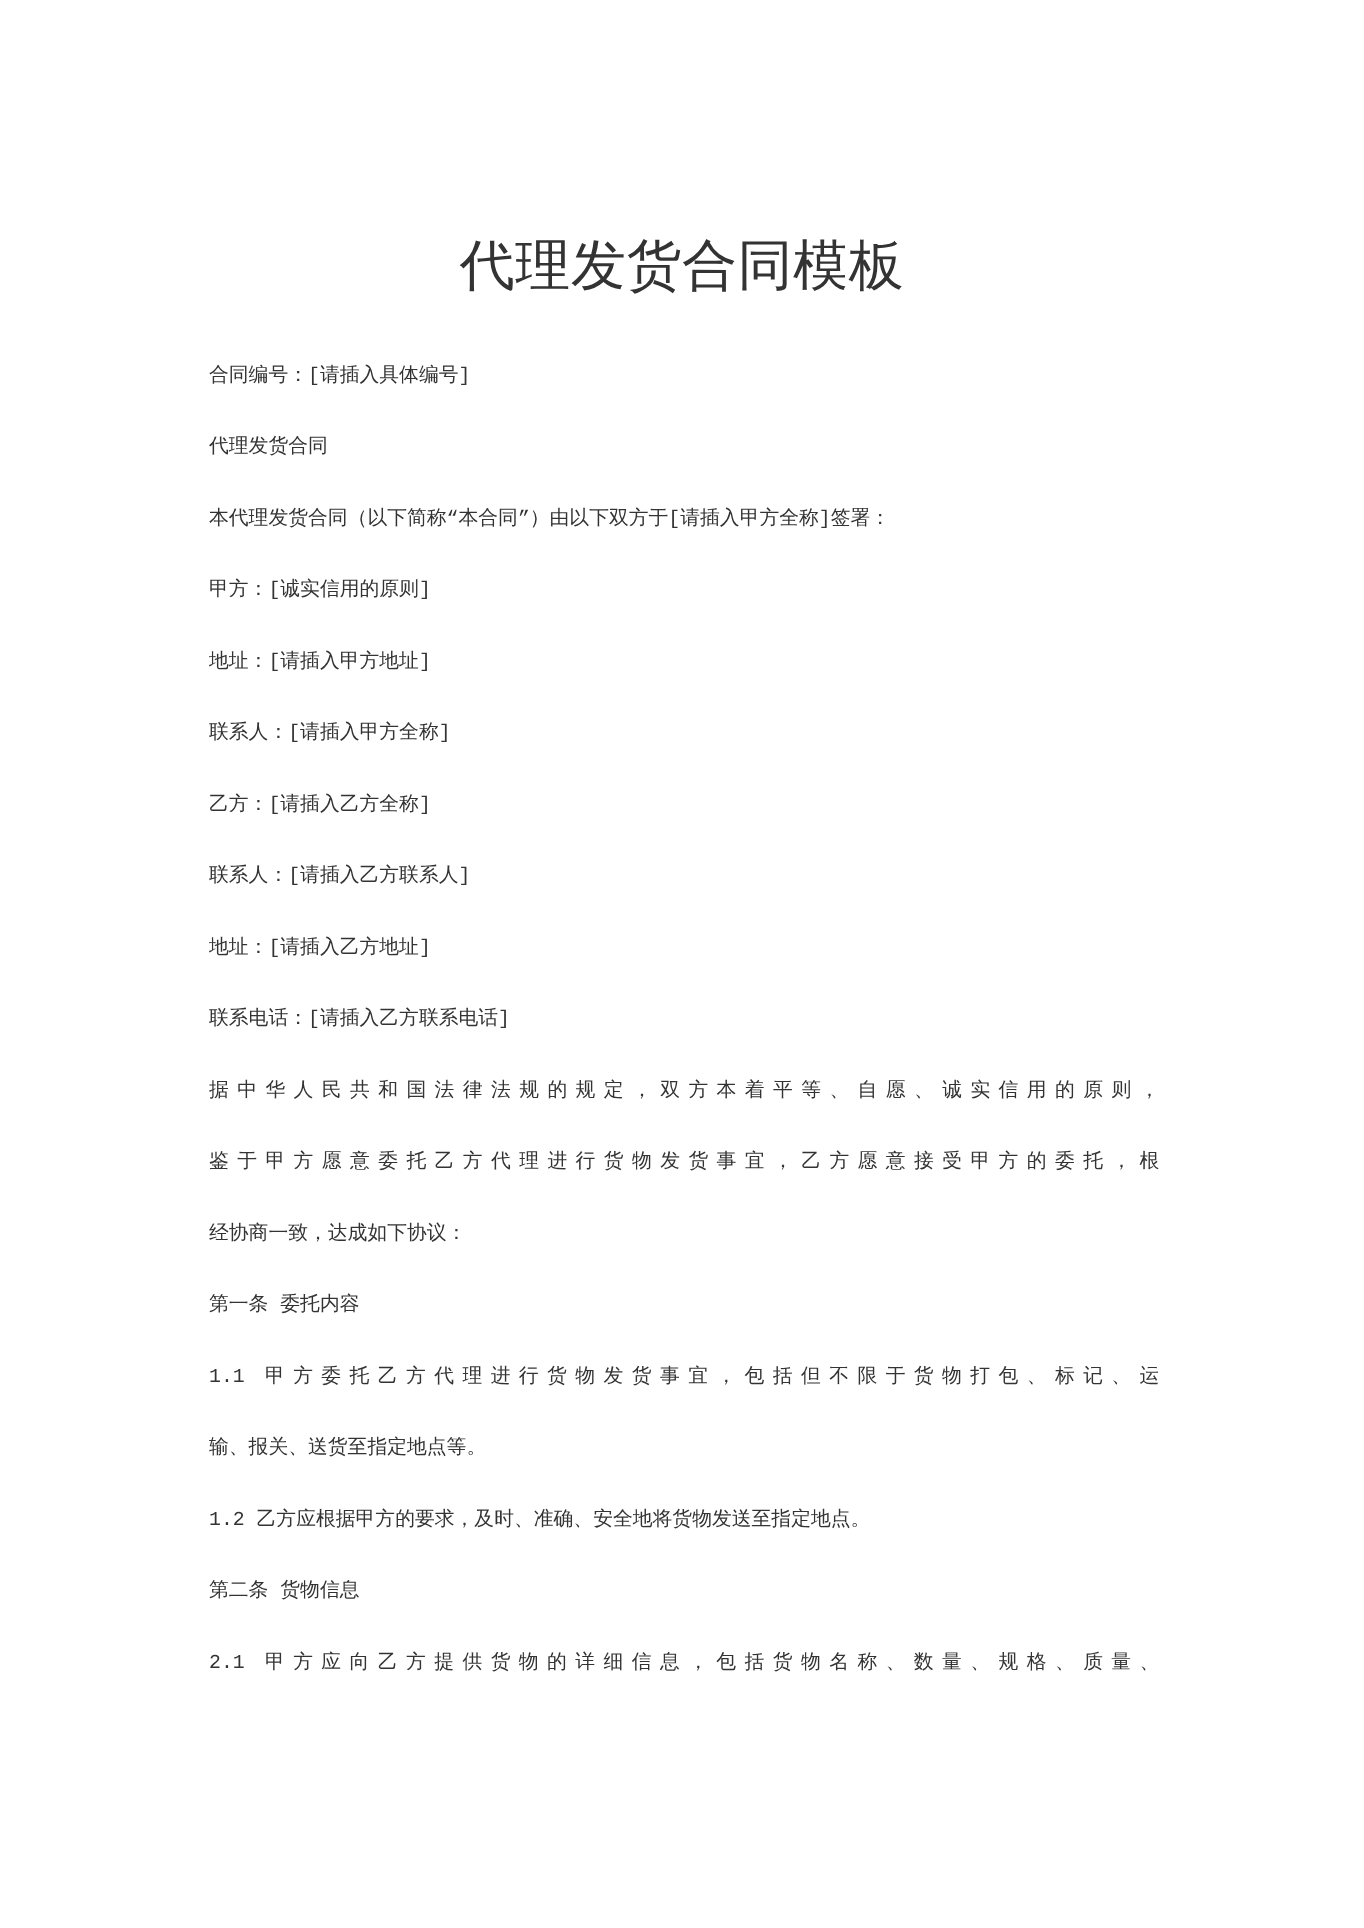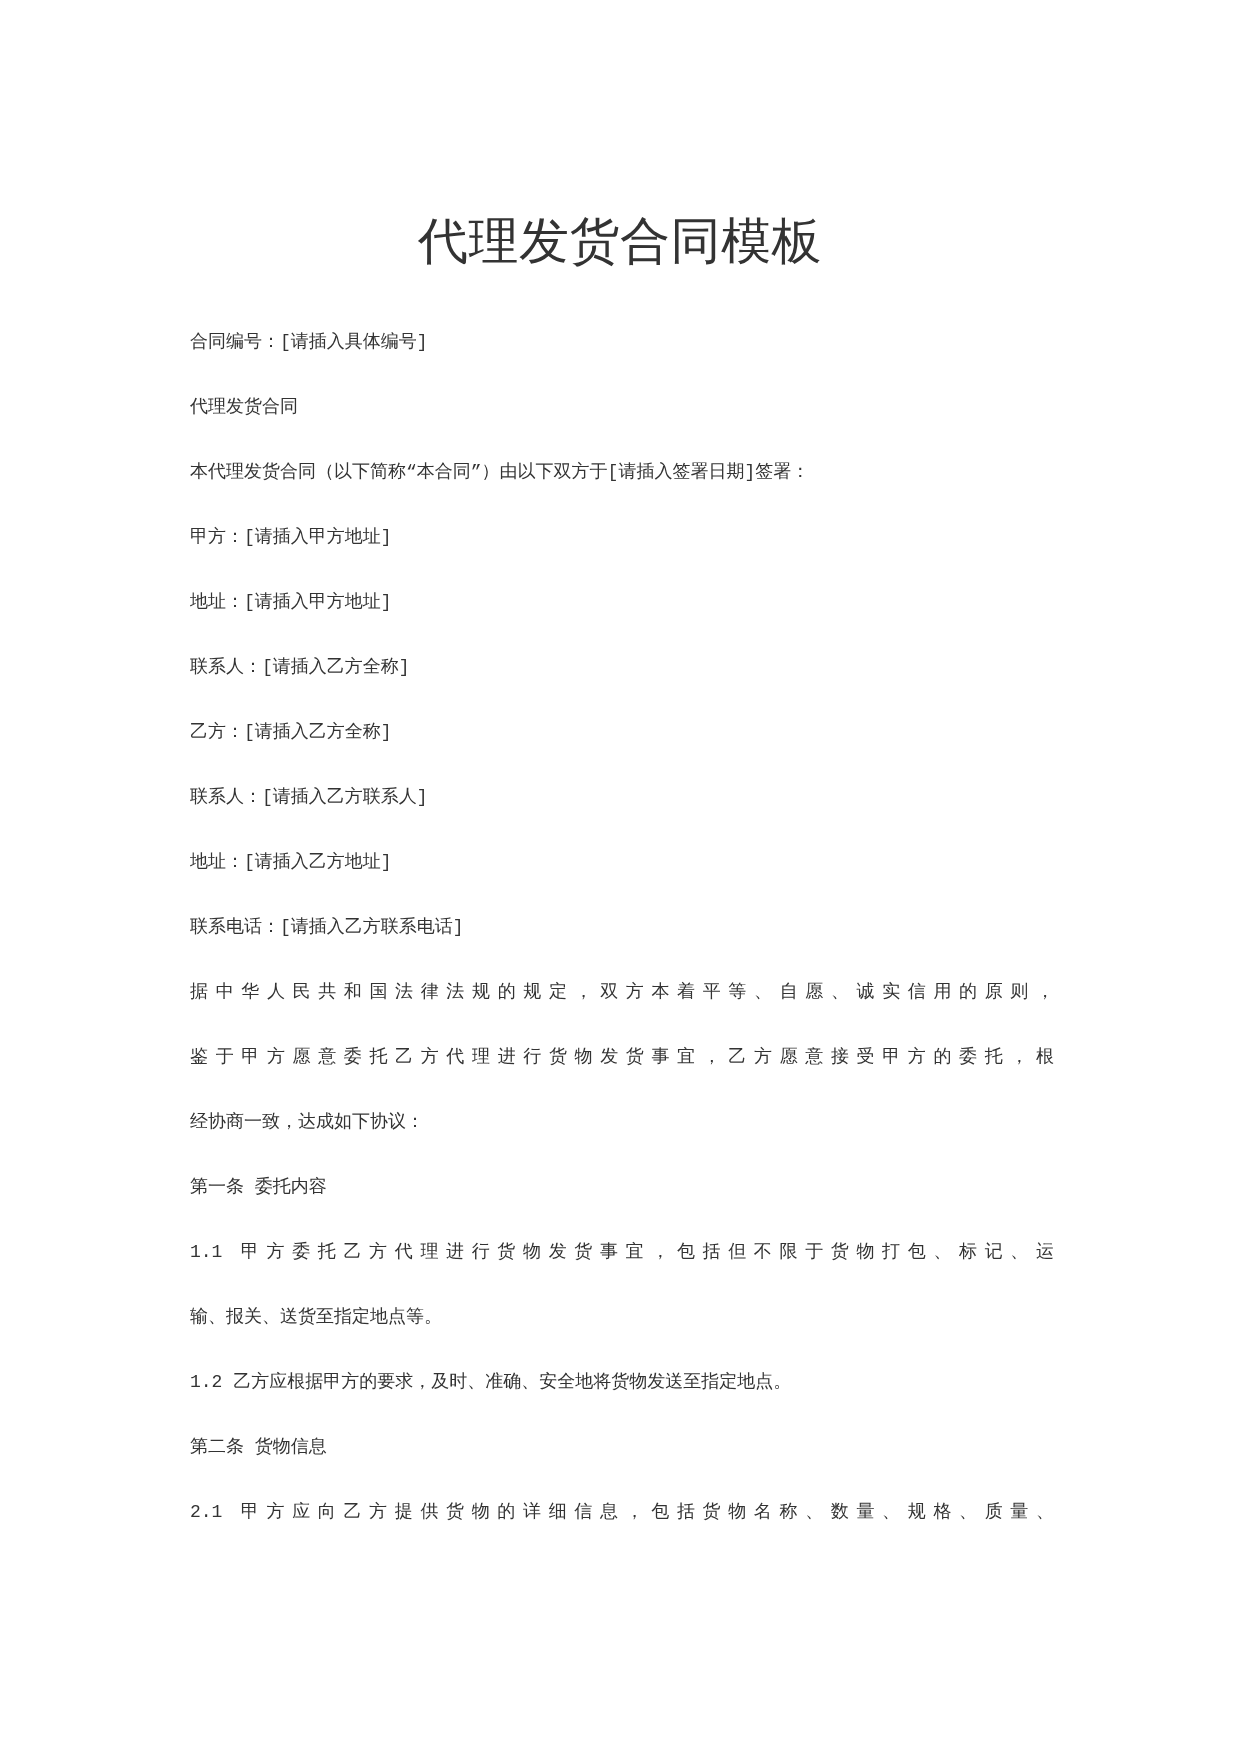--- a/index.html
+++ b/index.html
@@ -52,24 +52,24 @@
   }
 </style>
 </head>
 <body>
 
 <div class="page">
   <h1 class="doc-title">代理发货合同模板</h1>
   <div class="content" id="lines-container">
       <div class="line">合同编号：[请插入具体编号]</div>
       <div class="line">代理发货合同</div>
-      <div class="line">本代理发货合同（以下简称“本合同”）由以下双方于[请插入签署日期]签署：</div>
-      <div class="line">甲方：[请插入甲方地址]</div>
+      <div class="line">本代理发货合同（以下简称“本合同”）由以下双方于[请插入甲方全称]签署：</div>
+      <div class="line">甲方：[诚实信用的原则]</div>
       <div class="line">地址：[请插入甲方地址]</div>
-      <div class="line">联系人：[请插入乙方全称]</div>
+      <div class="line">联系人：[请插入甲方全称]</div>
       <div class="line">乙方：[请插入乙方全称]</div>
       <div class="line">联系人：[请插入乙方联系人]</div>
       <div class="line">地址：[请插入乙方地址]</div>
       <div class="line">联系电话：[请插入乙方联系电话]</div>
       <div class="line justify">据中华人民共和国法律法规的规定，双方本着平等、自愿、诚实信用的原则，</div>
       <div class="line justify">鉴于甲方愿意委托乙方代理进行货物发货事宜，乙方愿意接受甲方的委托，根</div>
       <div class="line">经协商一致，达成如下协议：</div>
       <div class="line">第一条 委托内容</div>
       <div class="line justify">1.1 甲方委托乙方代理进行货物发货事宜，包括但不限于货物打包、标记、运</div>
       <div class="line">输、报关、送货至指定地点等。</div>

